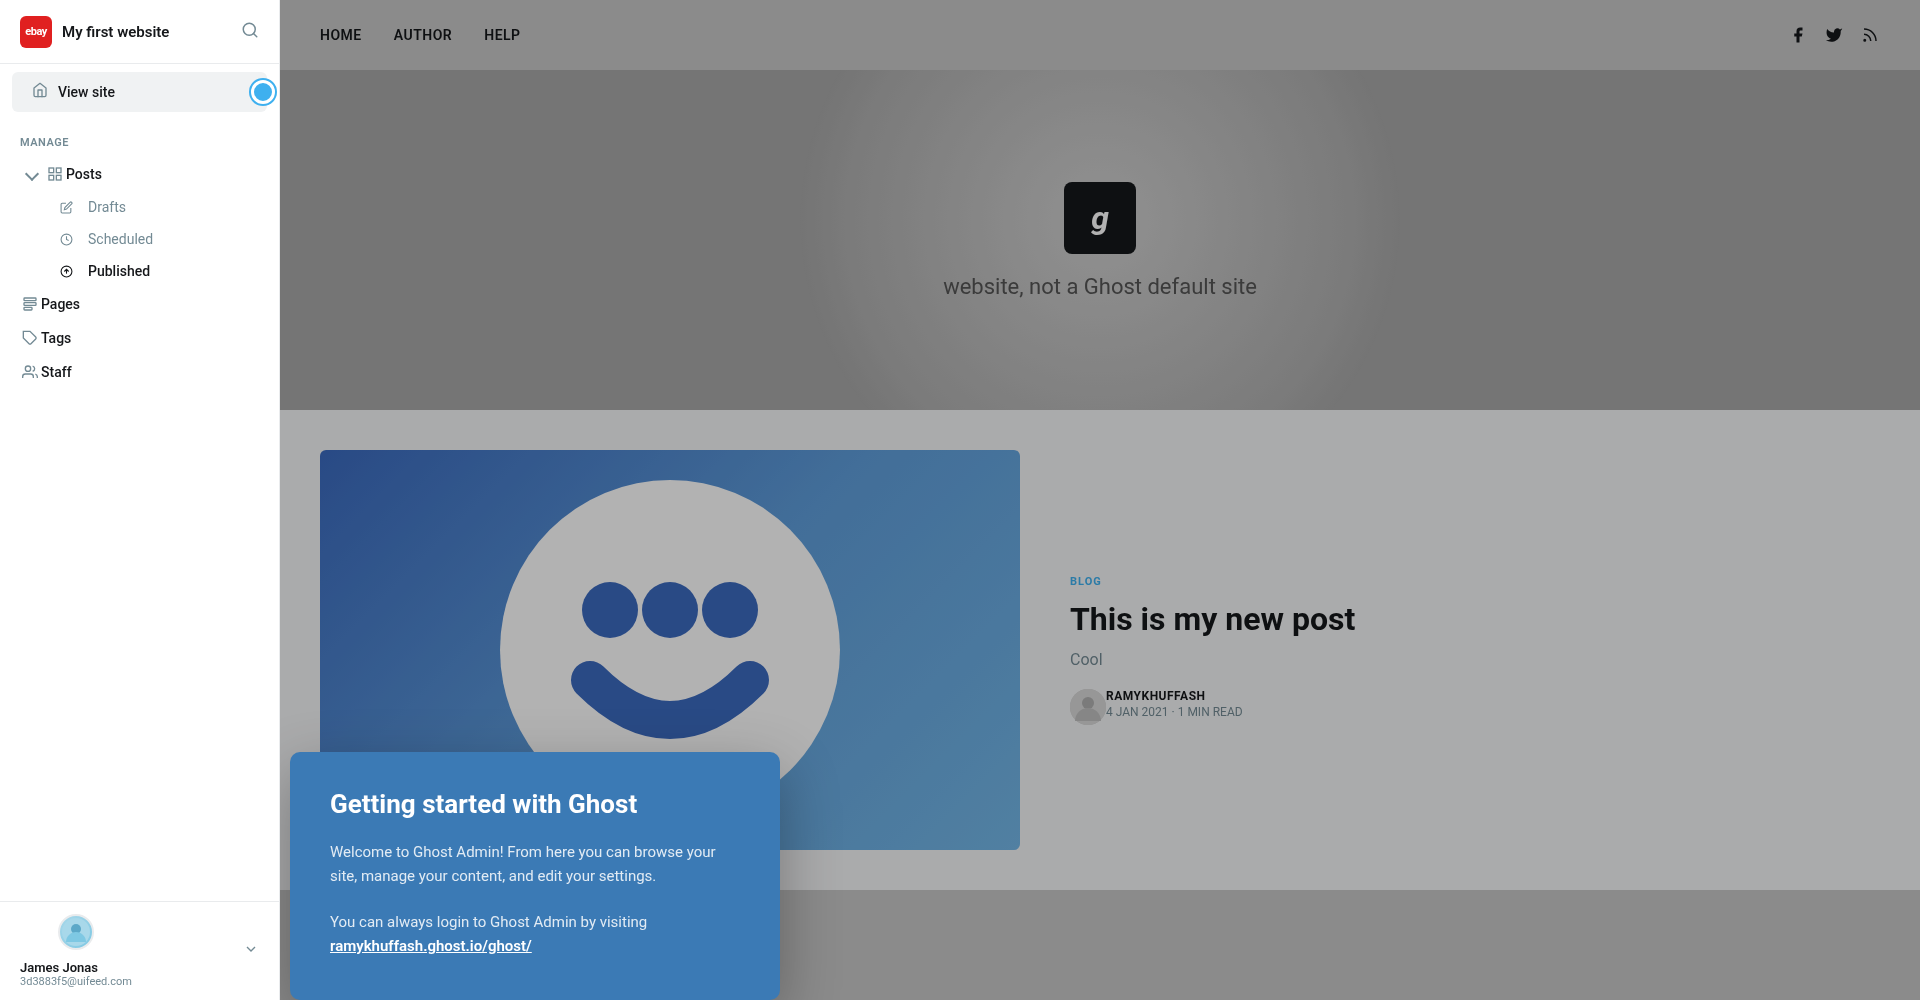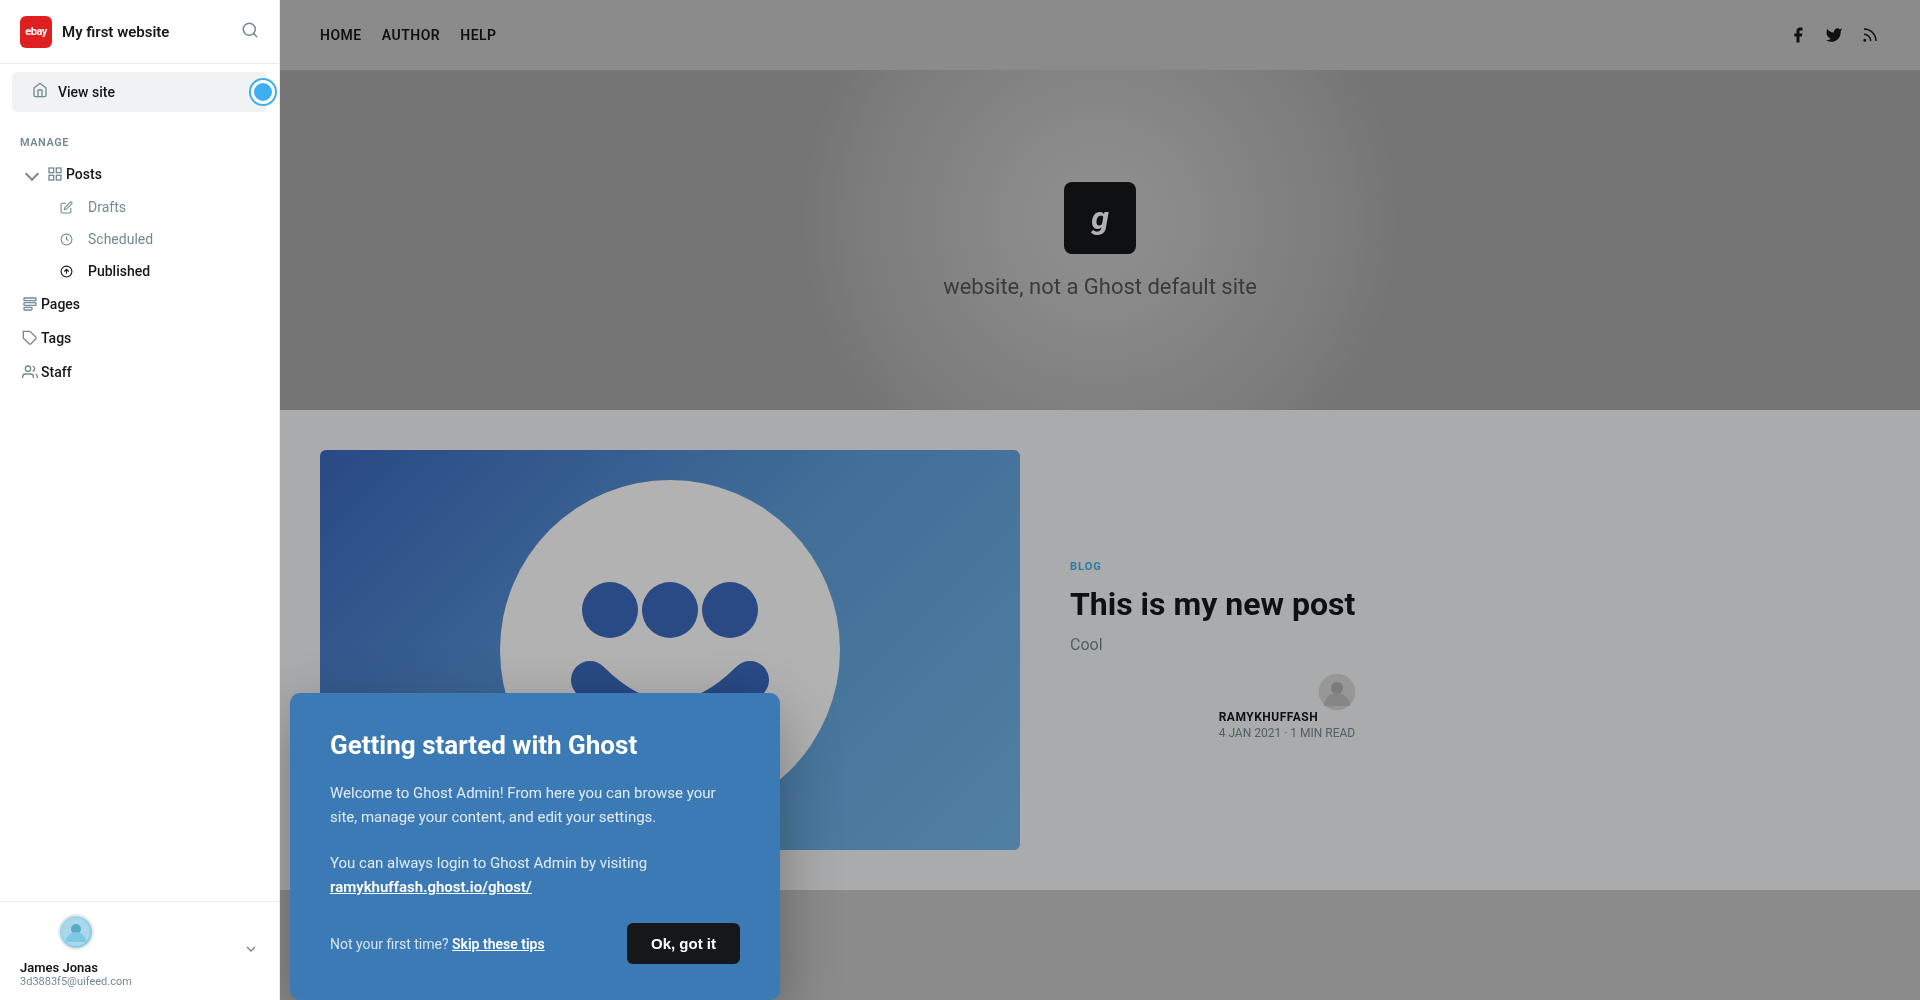--- a/index.html
+++ b/index.html
@@ -219,21 +219,21 @@
       justify-content: space-between;
       padding: 0 40px;
       height: 70px;
       background: transparent;
       position: relative;
       z-index: 2;
     }
 
     .preview-nav-links {
       display: flex;
-      gap: 20px;
+      gap: 32px;
     }
 
     .preview-nav-link {
       font-size: 14px;
       font-weight: 600;
       color: #15171a;
       text-decoration: none;
       letter-spacing: 0.5px;
     }
 
@@ -356,22 +356,21 @@
     }
 
     .post-card-excerpt {
       font-size: 16px;
       color: #738a94;
       margin-bottom: 20px;
     }
 
     .post-card-author {
       display: flex;
-      align-items: flex-end;
-      flex-direction: column;
+      align-items: flex-start;
     }
 
     .author-avatar {
       width: 36px;
       height: 36px;
       border-radius: 50%;
       background: #d0d0d0;
       display: flex;
       align-items: center;
       justify-content: center;
@@ -709,22 +708,15 @@
 
   <div class="modal-overlay">
     <div class="modal-dialog">
       <div class="modal-title">Getting started with Ghost</div>
       <div class="modal-body">Welcome to Ghost Admin! From here you can browse your site, manage your content, and edit your settings.</div>
       <div class="modal-login-text">
         <span>You can always login to Ghost Admin by visiting</span>
         <br>
         <a class="modal-link">ramykhuffash.ghost.io/ghost/</a>
       </div>
-      <div class="modal-footer">
-        <div class="modal-skip-text">
-          <span>Not your first time?</span>
-          <a class="modal-skip-link">Skip these tips</a>
-        </div>
-        <button class="modal-ok-button">Ok, got it</button>
-      </div>
     </div>
   </div>
 </div>
 
 </body></html>

